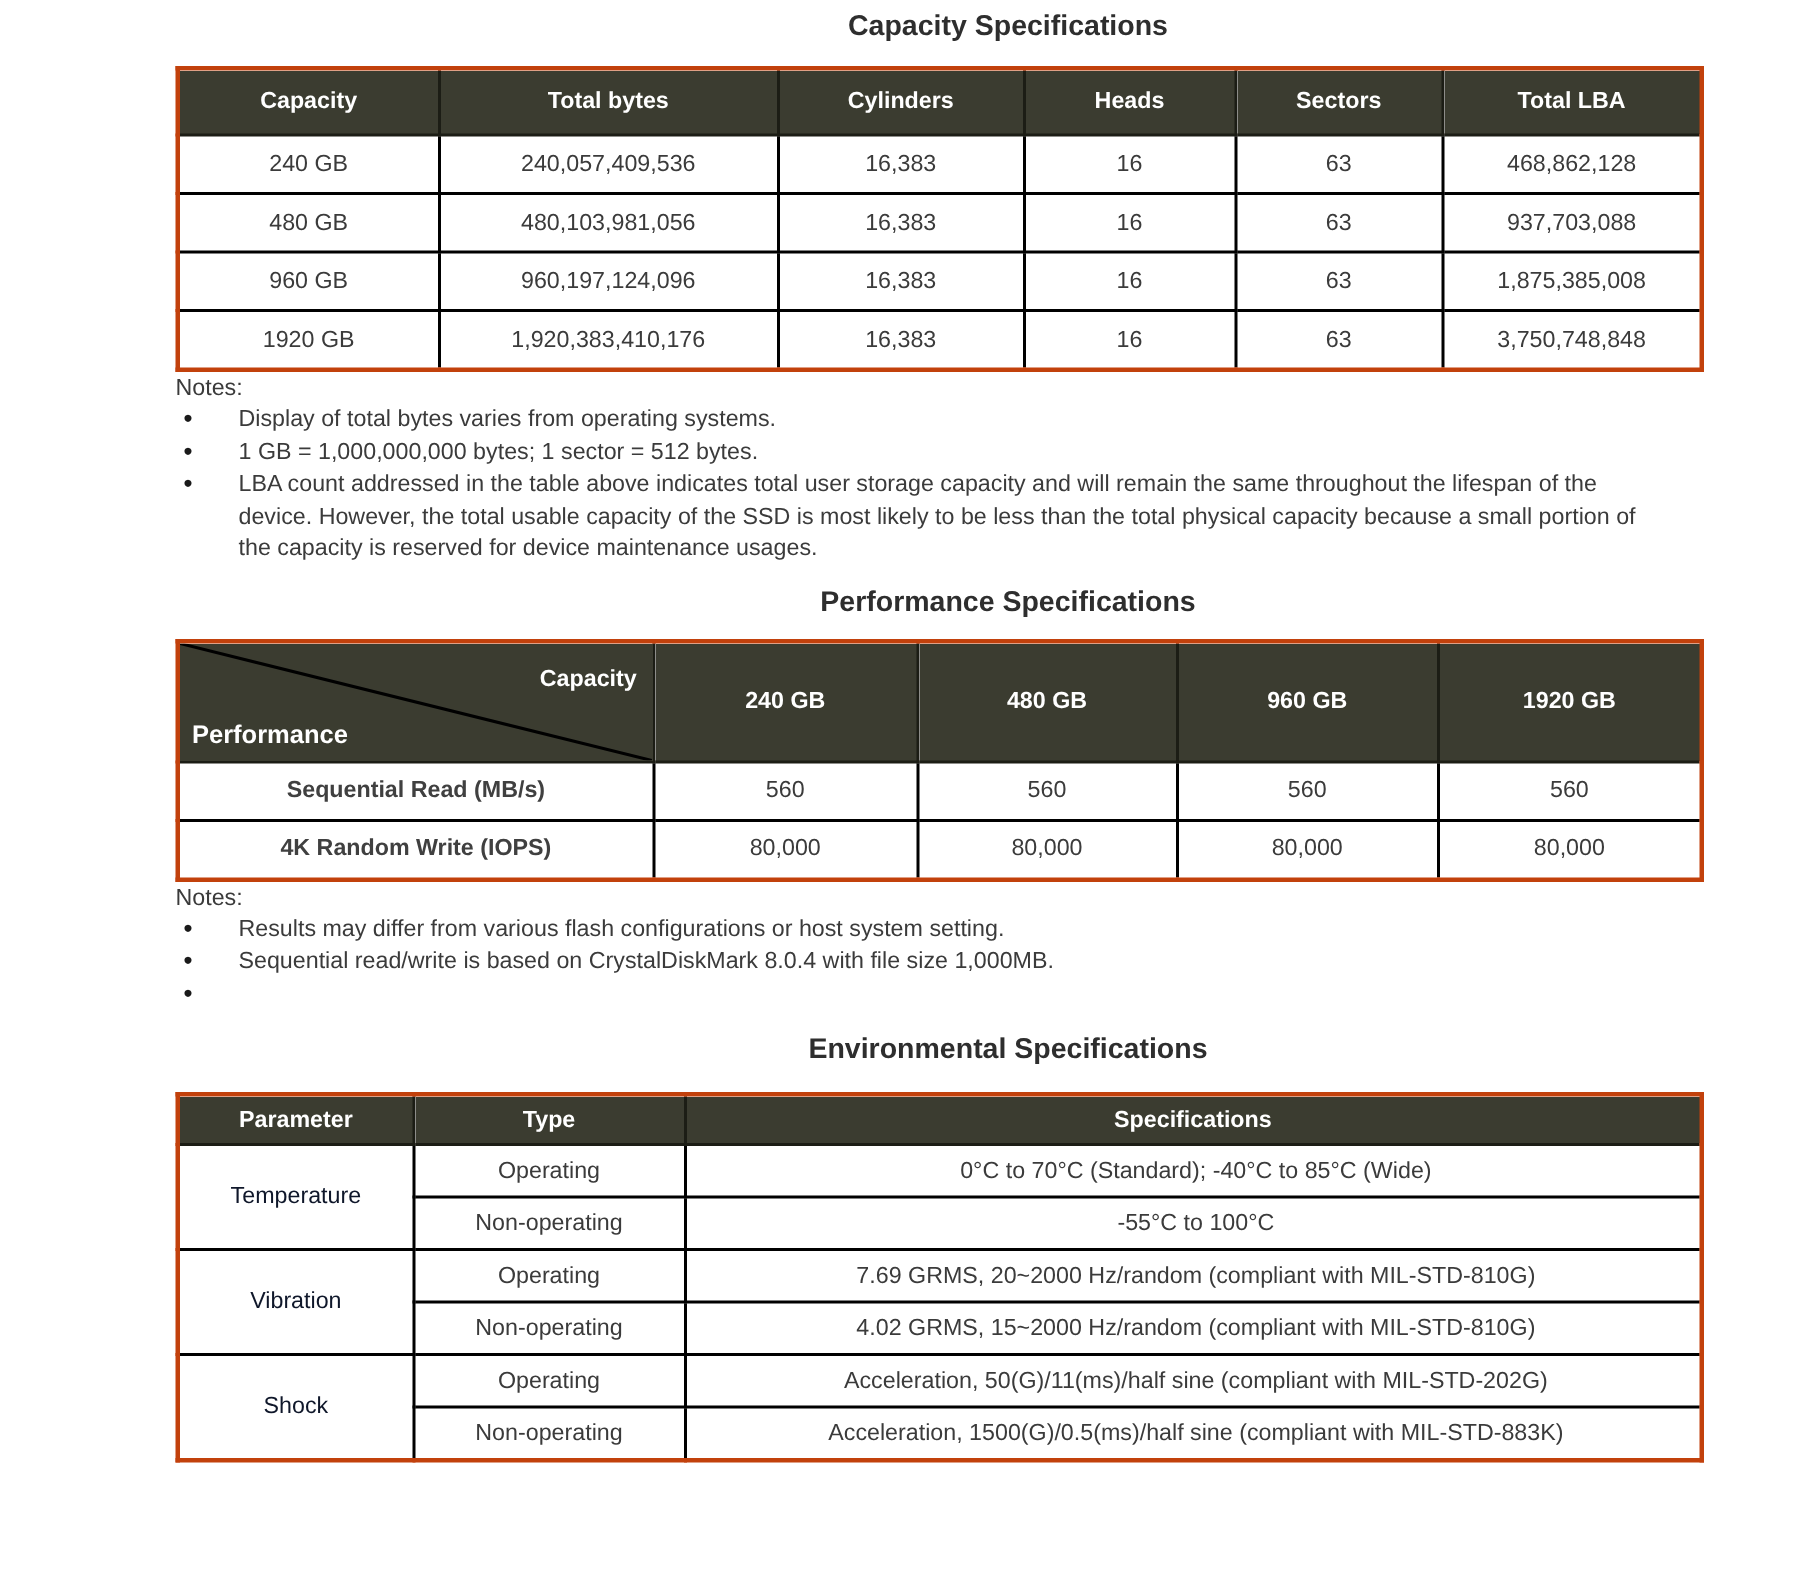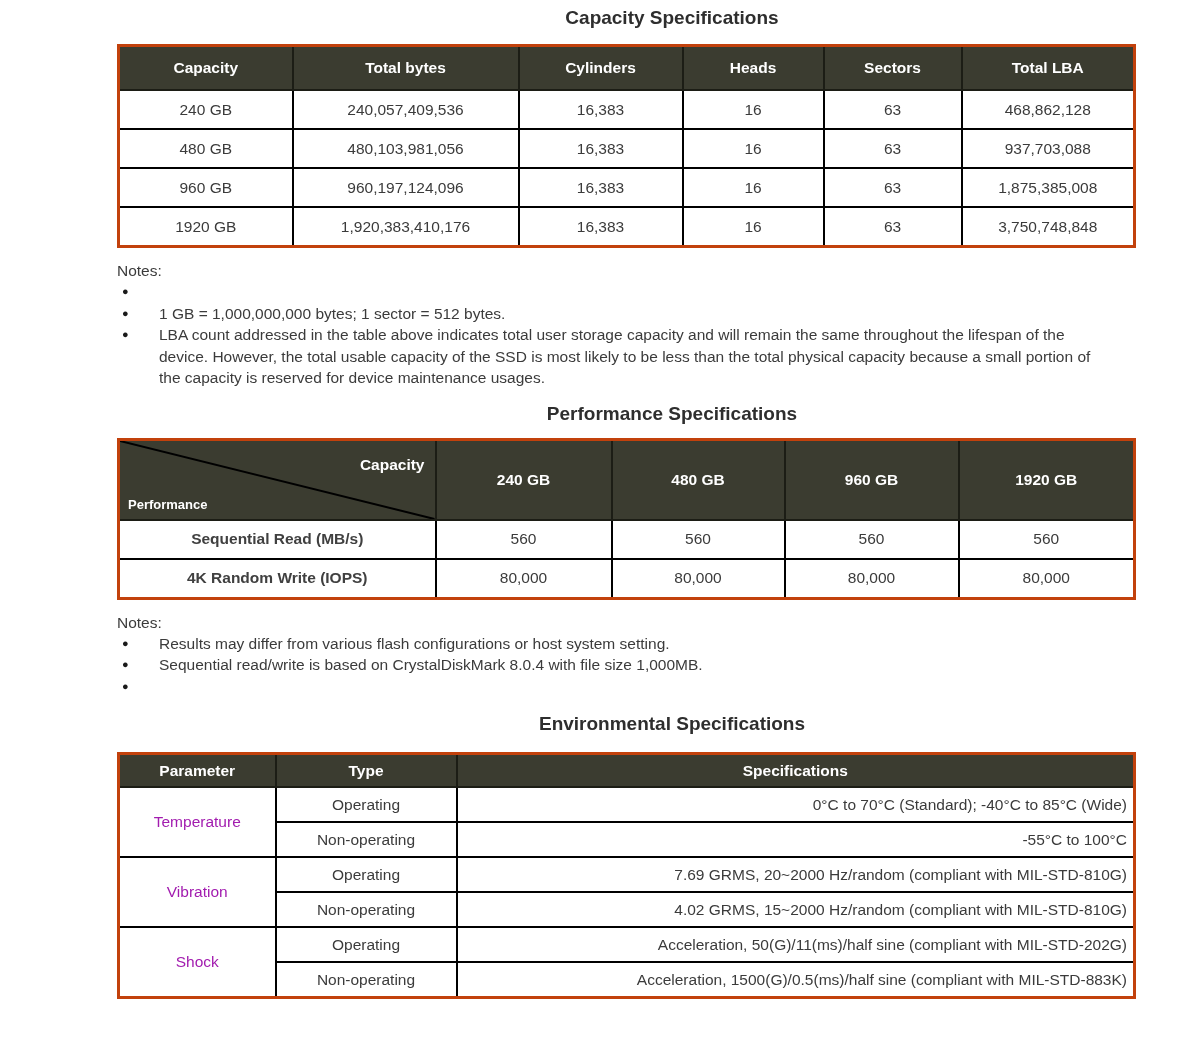--- a/index.html
+++ b/index.html
@@ -54,29 +54,29 @@
   .perf-table td{height:33px;}
   .perf-table td.row-label{font-weight:bold;color:#404040;}
 
   
   th.diag{position:relative;padding:0;}
   th.diag svg{position:absolute;left:0;top:0;width:100%;height:100%;}
   th.diag .diag-top{
     position:absolute;top:15px;right:10px;font-size:15.5px;font-weight:bold;color:#fff;
   }
   th.diag .diag-bottom{
-    position:absolute;bottom:7px;left:8px;font-size:13px;font-weight:bold;color:#fff;
+    position:absolute;bottom:7px;left:8px;font-size:17px;font-weight:bold;color:#fff;
   }
 
   .env-table th{height:27px;}
   .env-table td{height:29px;}
-  .env-table td.param{color:#a21caf;}
-  .env-table td.spec{text-align:right;padding-left:10px;}
-
-  .notes-block{margin:0;padding-top:12px;padding-bottom:2px;}
+  .env-table td.param{color:#0f172a;}
+  .env-table td.spec{text-align:center;padding-left:10px;}
+
+  .notes-block{margin:0;padding-top:0;padding-bottom:2px;}
   .notes-label{font-size:15.5px;color:#3b3b3b;line-height:21px;}
   .note-item{display:flex;align-items:flex-start;line-height:21.5px;}
   .note-item .bullet{
     width:37px;flex:0 0 37px;text-align:left;padding-left:5px;
     font-size:11px;line-height:21.5px;color:#1a1a1a;
   }
   .note-item .note-text{font-size:15.5px;color:#3b3b3b;max-width:935px;}
 </style>
 </head>
 <body>
@@ -138,20 +138,21 @@
           <td>63</td>
           <td>3,750,748,848</td>
         </tr>
       </tbody>
     </table>
 
     <div class="notes-block">
       <div class="notes-label">Notes:</div>
       <div class="note-item">
         <span class="bullet">●</span>
+        <span class="note-text">Display of total bytes varies from operating systems.</span>
       </div>
       <div class="note-item">
         <span class="bullet">●</span>
         <span class="note-text">1 GB = 1,000,000,000 bytes; 1 sector = 512 bytes.</span>
       </div>
       <div class="note-item">
         <span class="bullet">●</span>
         <span class="note-text">LBA count addressed in the table above indicates total user storage capacity and will remain the same throughout the lifespan of the device. However, the total usable capacity of the SSD is most likely to be less than the total physical capacity because a small portion of the capacity is reserved for device maintenance usages.</span>
       </div>
     </div>

